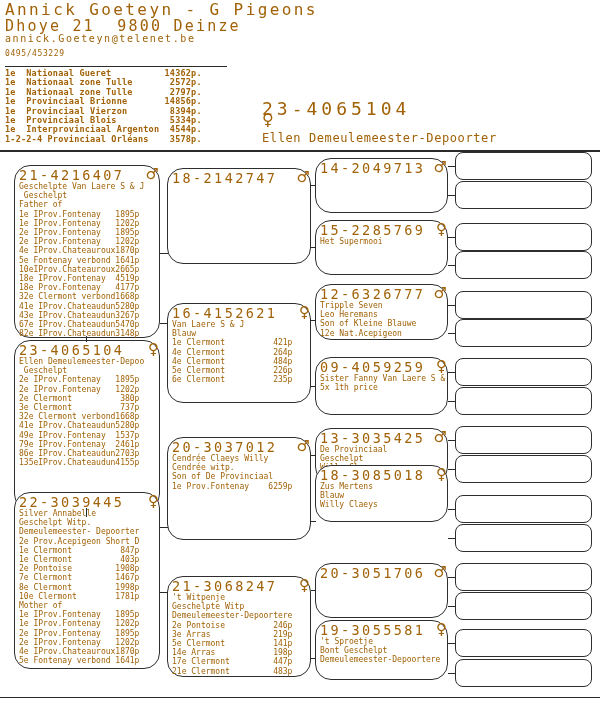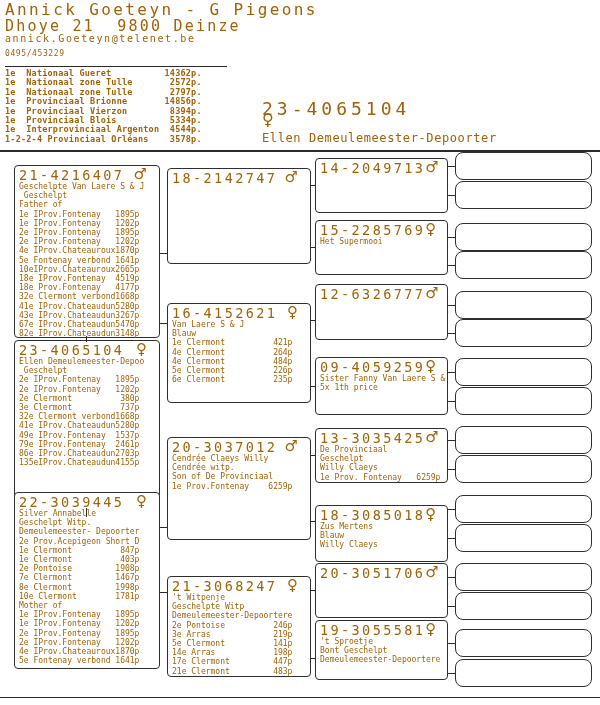--- a/index.html
+++ b/index.html
@@ -14,22 +14,22 @@
   .rule { position:absolute; background:#2a2a2a; }
 
   .results { position:absolute; left:5px; top:69px; margin:0; font-size:8.5px;
              line-height:9.4px; white-space:pre; letter-spacing:0.2px;font-weight:bold; }
 
   .subject-ring { position:absolute; left:262px; top:98px;  font-size:18px; letter-spacing:4px; white-space:pre; }
   .subject-sex  { position:absolute; left:262px; top:112px; font-size:16px; font-weight:bold;
                   font-family:"DejaVu Sans", sans-serif; line-height:16px; }
   .subject-name { position:absolute; left:262px; top:131px; font-size:12px; letter-spacing:0.6px; white-space:pre; }
 
-  .box  { position:absolute; border:1px solid #2e2e2e; border-radius:4px; background:#fff;
-          box-sizing:border-box; padding:1px 12px 0 4px; }
+  .box  { position:absolute; border:1px solid #2e2e2e; border-radius:16px; background:#fff;
+          box-sizing:border-box; padding:1px 0 0 4px; }
   .bhead { display:flex; justify-content:space-between; align-items:flex-start; height:15px; overflow:visible; }
   .ring  { font-size:13.5px; letter-spacing:2.4px; white-space:pre; }
   .sex   { font-family:"DejaVu Sans", sans-serif; font-weight:bold; font-size:15px; line-height:14px; }
   .bbody { margin:0; font-family:inherit; font-size:8px; line-height:9.2px; white-space:pre; letter-spacing:0px; }
 
   .ebox { position:absolute; border:1px solid #2e2e2e; border-radius:8px; background:#fff; box-sizing:border-box; }
 
   .hl { position:absolute; height:1px; background:#2a2a2a; }
   .vl { position:absolute; width:1px;  background:#2a2a2a; }
 </style>
@@ -188,20 +188,24 @@
       <span class="sex">♀</span>
     </div>
     <pre class="bbody">Het Supermooi</pre>
   </div>
 
   <div class="box" style="left:315px;top:284px;width:133px;height:56px">
     <div class="bhead">
       <span class="ring">12-6326777</span>
       <span class="sex">♂</span>
     </div>
+    <pre class="bbody">Tripple Seven
+Leo Heremans
+Son of Kleine Blauwe
+12e Nat.Acepigeon</pre>
   </div>
 
   <div class="box" style="left:315px;top:357px;width:133px;height:58px">
     <div class="bhead">
       <span class="ring">09-4059259</span>
       <span class="sex">♀</span>
     </div>
     <pre class="bbody">Sister Fanny Van Laere S &amp;
 5x 1th price</pre>
   </div>
@@ -210,21 +214,21 @@
     <div class="bhead">
       <span class="ring">13-3035425</span>
       <span class="sex">♂</span>
     </div>
     <pre class="bbody">De Provinciaal
 Geschelpt
 Willy Claeys
 1e Prov. Fontenay   6259p</pre>
   </div>
 
-  <div class="box" style="left:315px;top:505px;width:133px;height:57px">
+  <div class="box" style="left:315px;top:465px;width:133px;height:57px">
     <div class="bhead">
       <span class="ring">18-3085018</span>
       <span class="sex">♀</span>
     </div>
     <pre class="bbody">Zus Mertens
 Blauw
 Willy Claeys</pre>
   </div>
 
   <div class="box" style="left:315px;top:563px;width:133px;height:55px">

